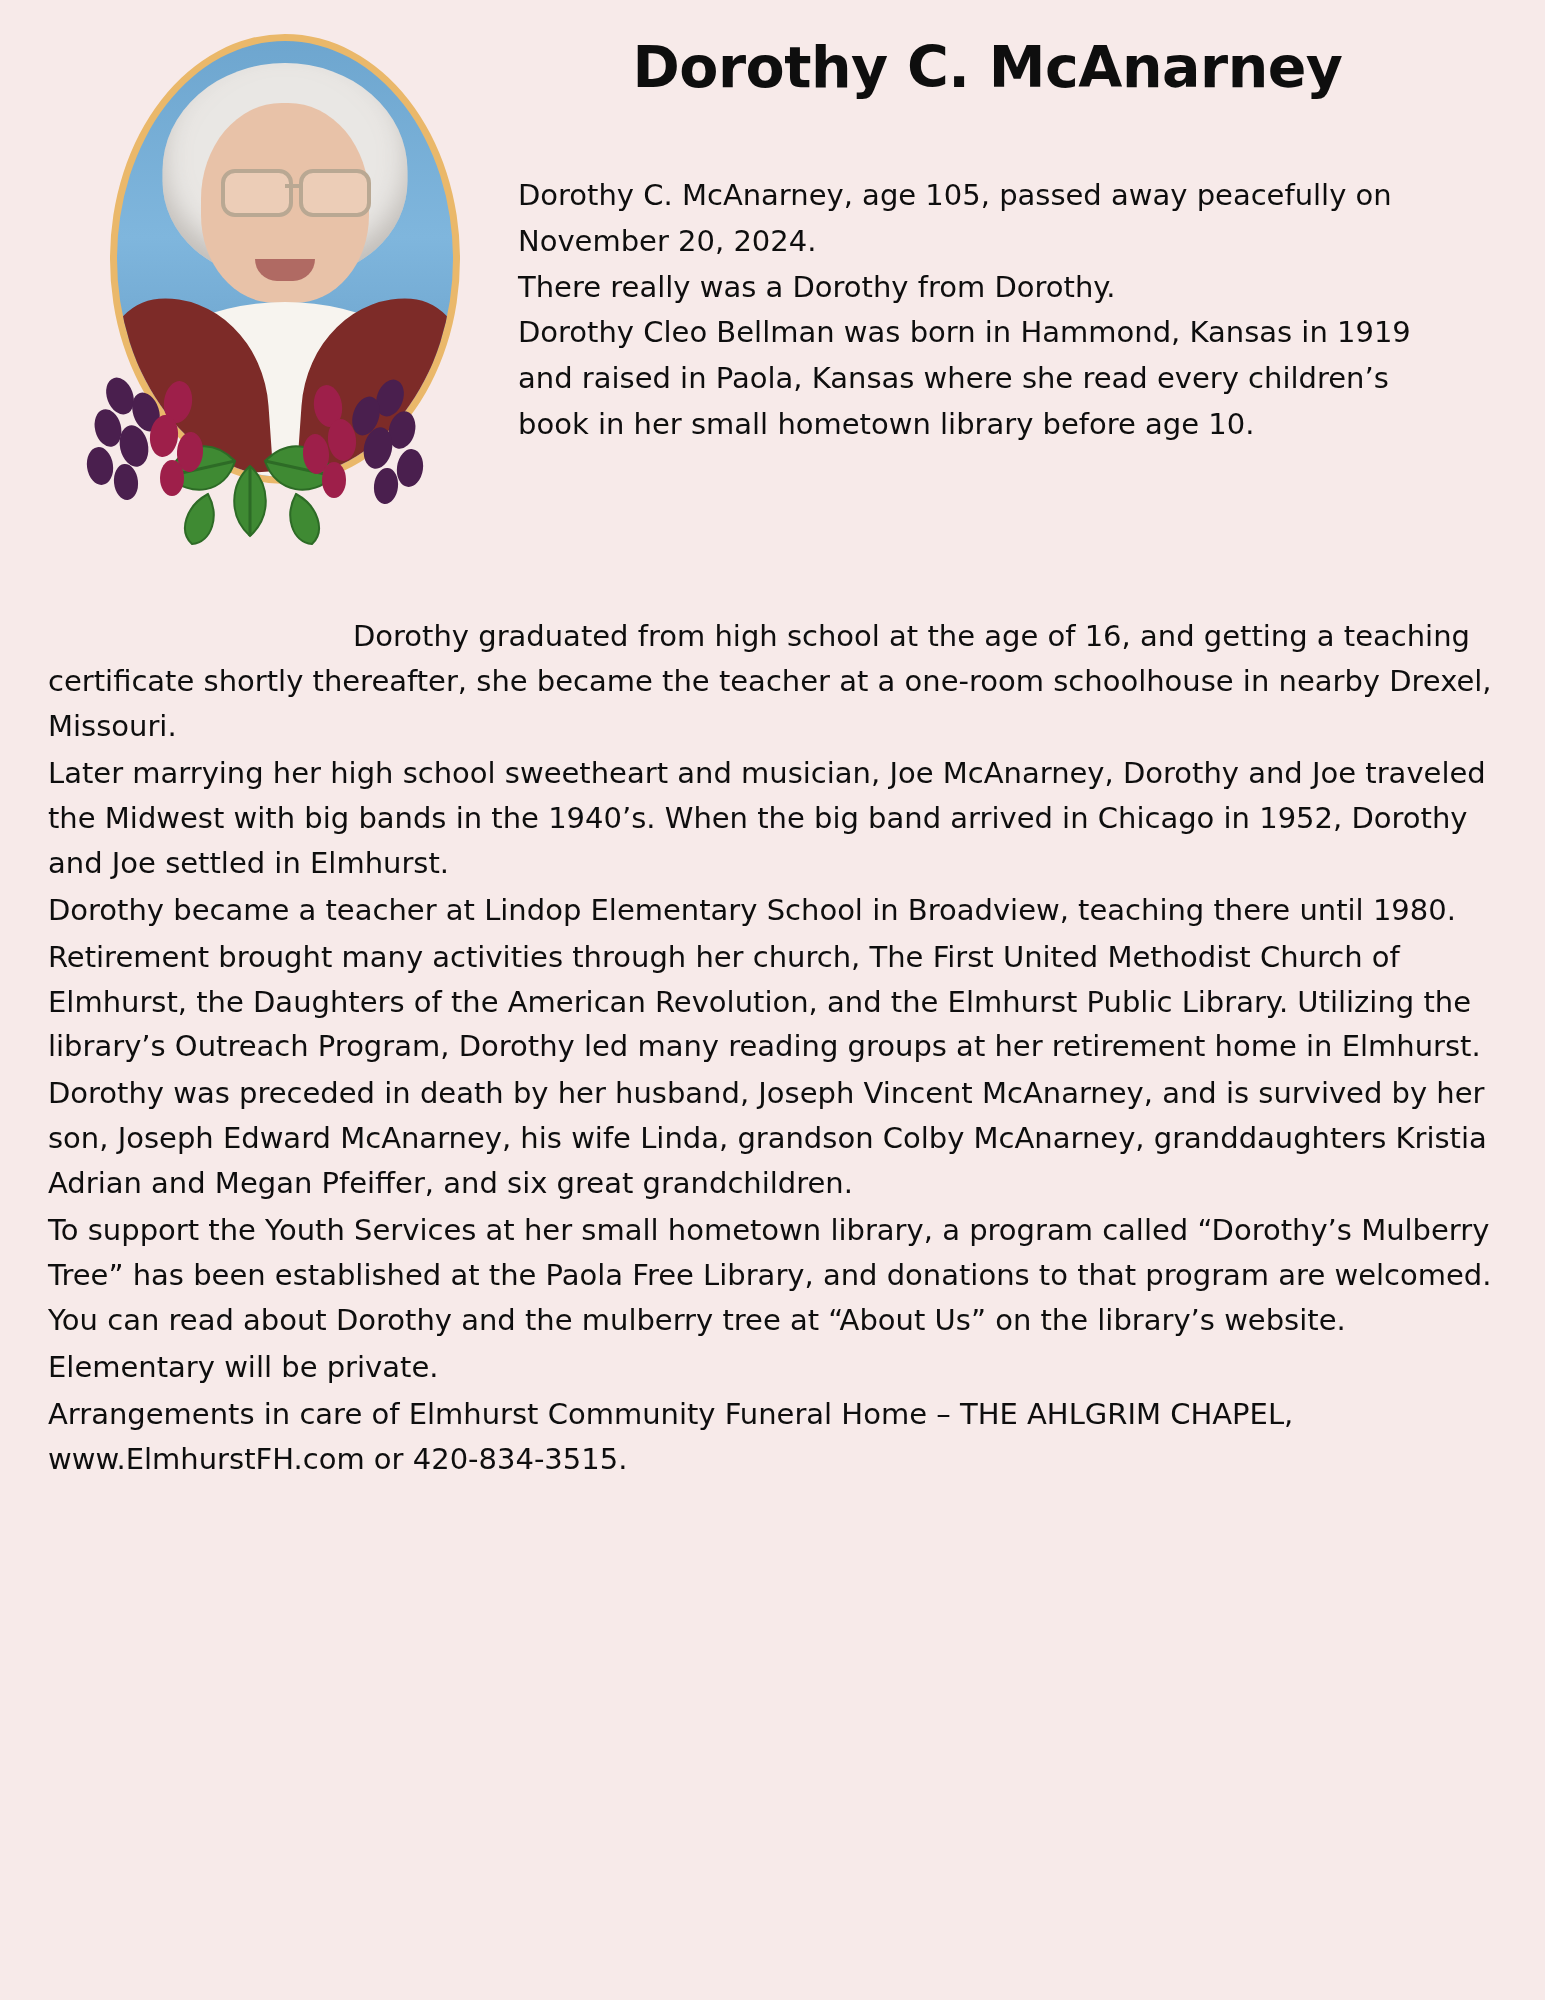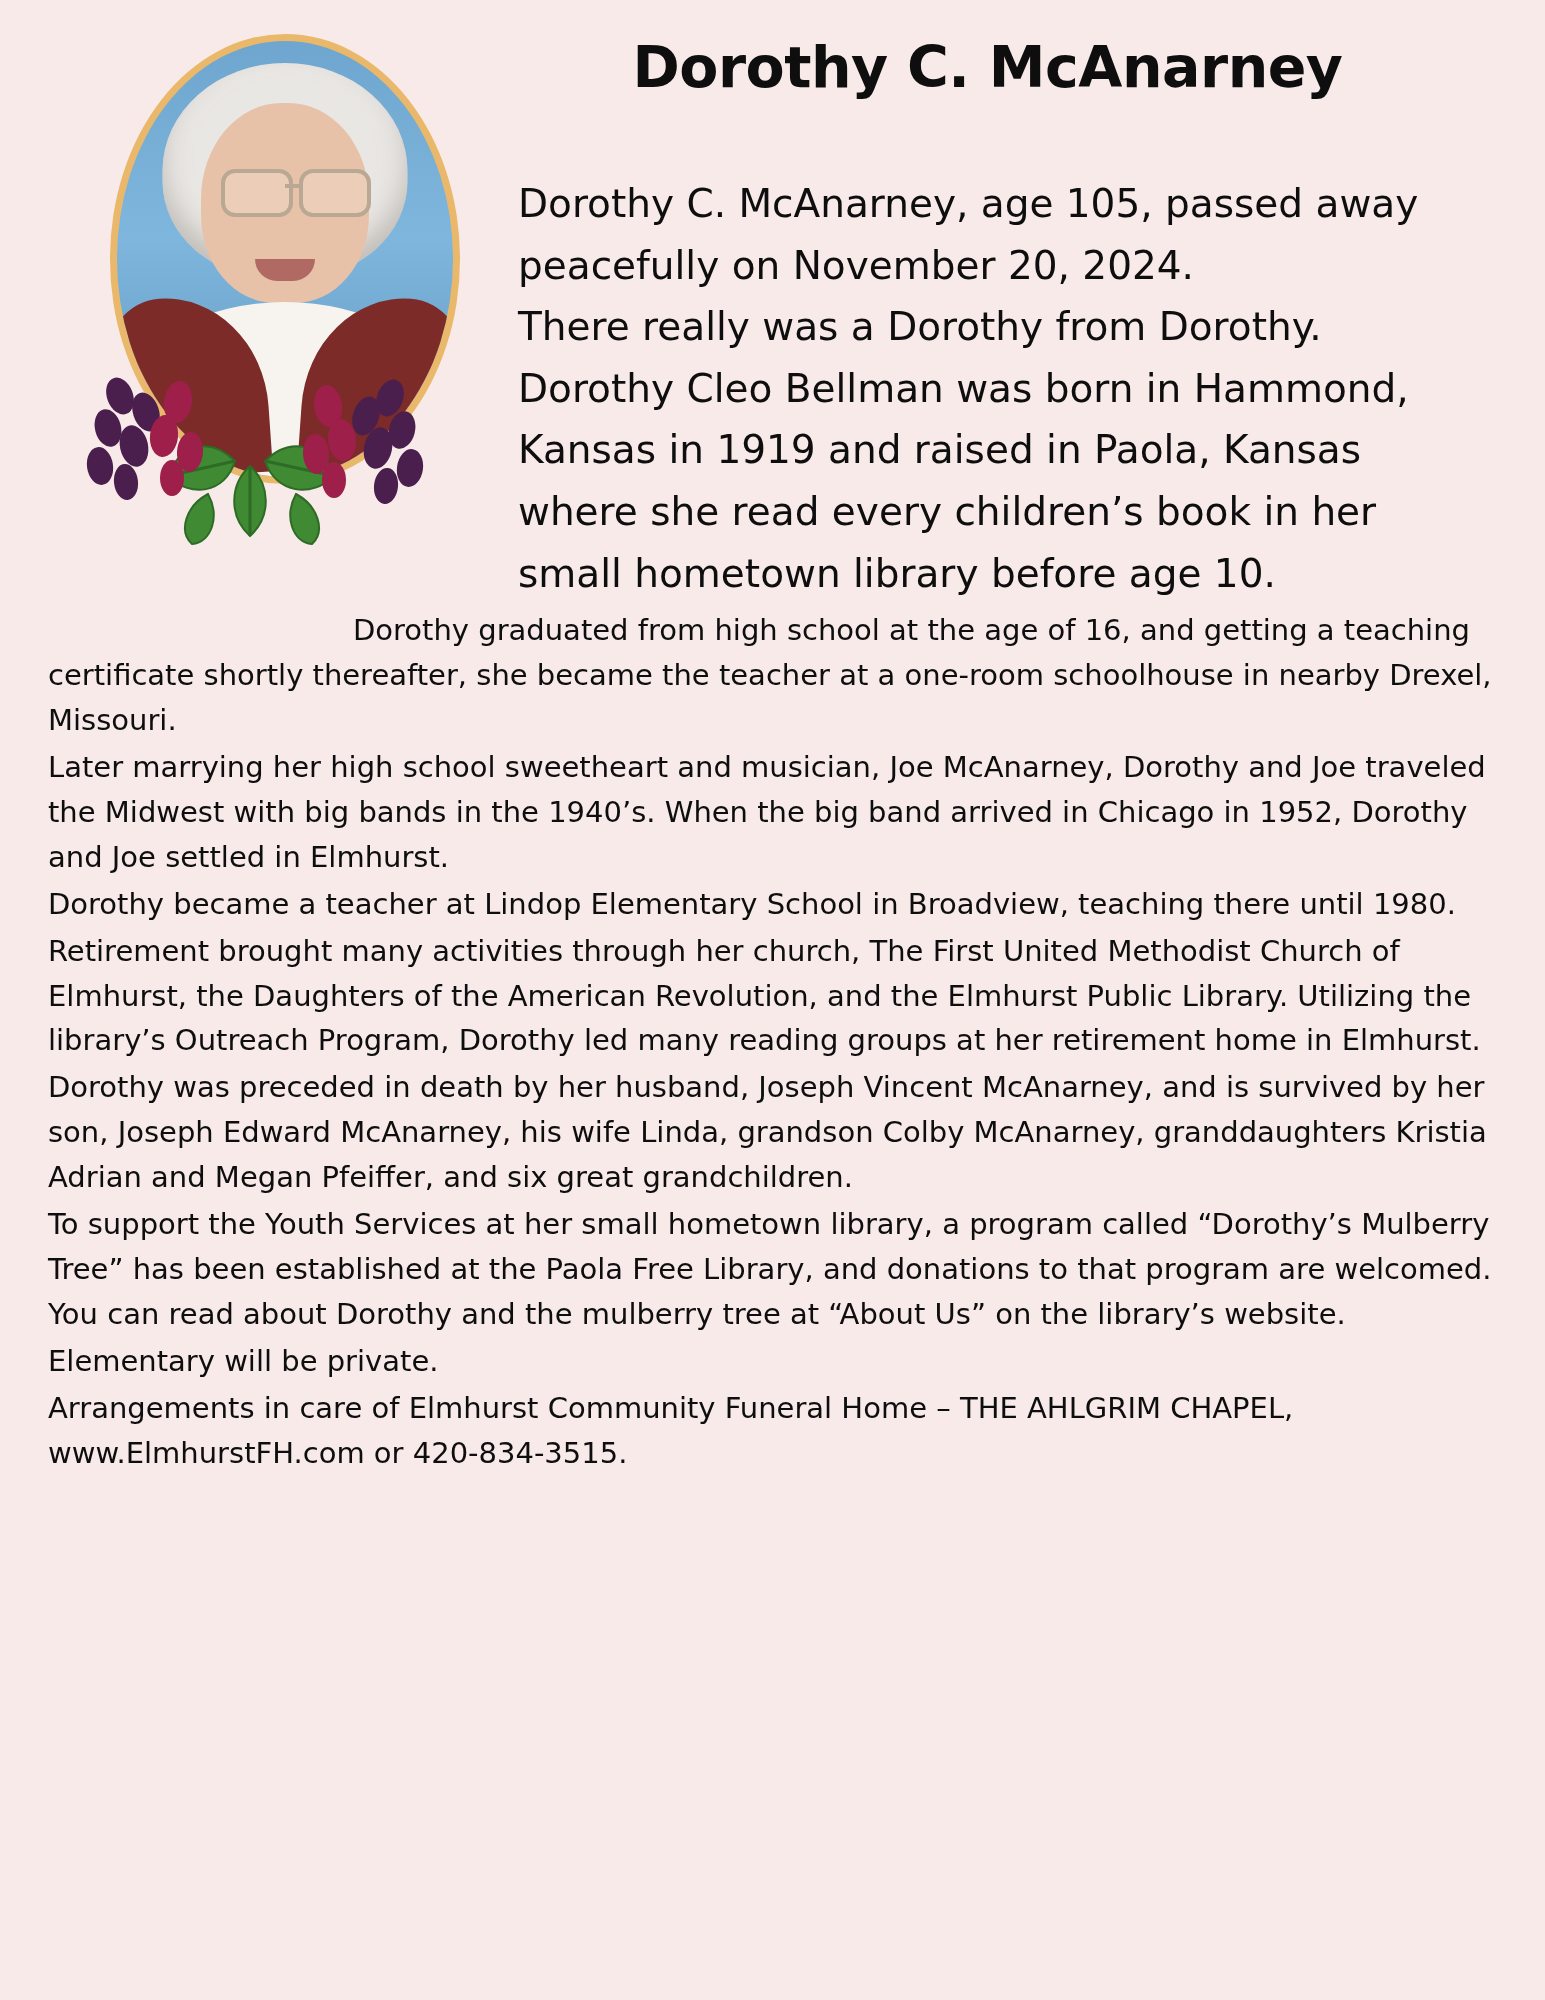--- a/index.html
+++ b/index.html
@@ -136,29 +136,29 @@
     letter-spacing: -0.5px;
     line-height: 1.1;
     text-align: center;
     padding-right: 40px;
   }
   .intro {
     position: absolute;
     left: 470px;
     top: 155px;
     width: 930px;
-    font-size: 39px;
+    font-size: 29px;
     line-height: 1.58;
   }
   .intro p { margin: 0; }
 
   
   .body-text {
     position: relative;
-    margin-top: 0;
+    margin-top: 6px;
     font-size: 29px;
     line-height: 1.55;
   }
   .body-text p {
     margin: 0 0 2px 0;
   }
   .body-text p.indented {
     text-indent: 305px;
   }
   .source-url {

